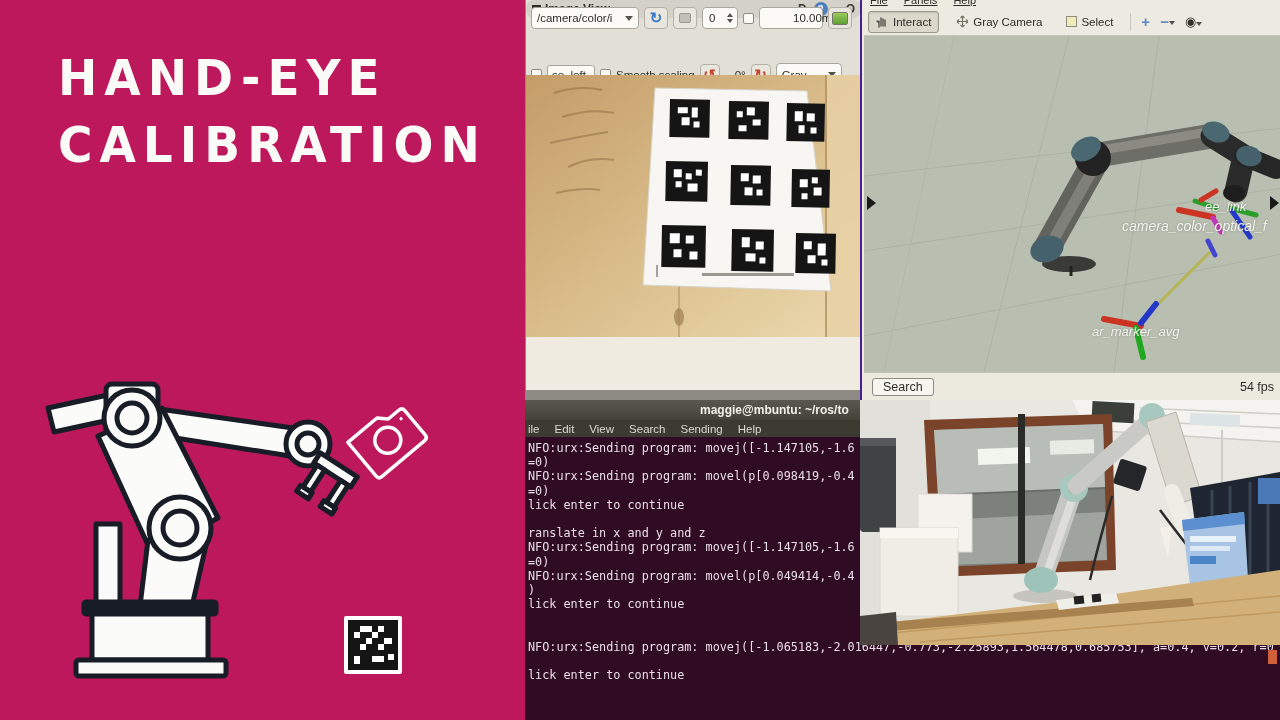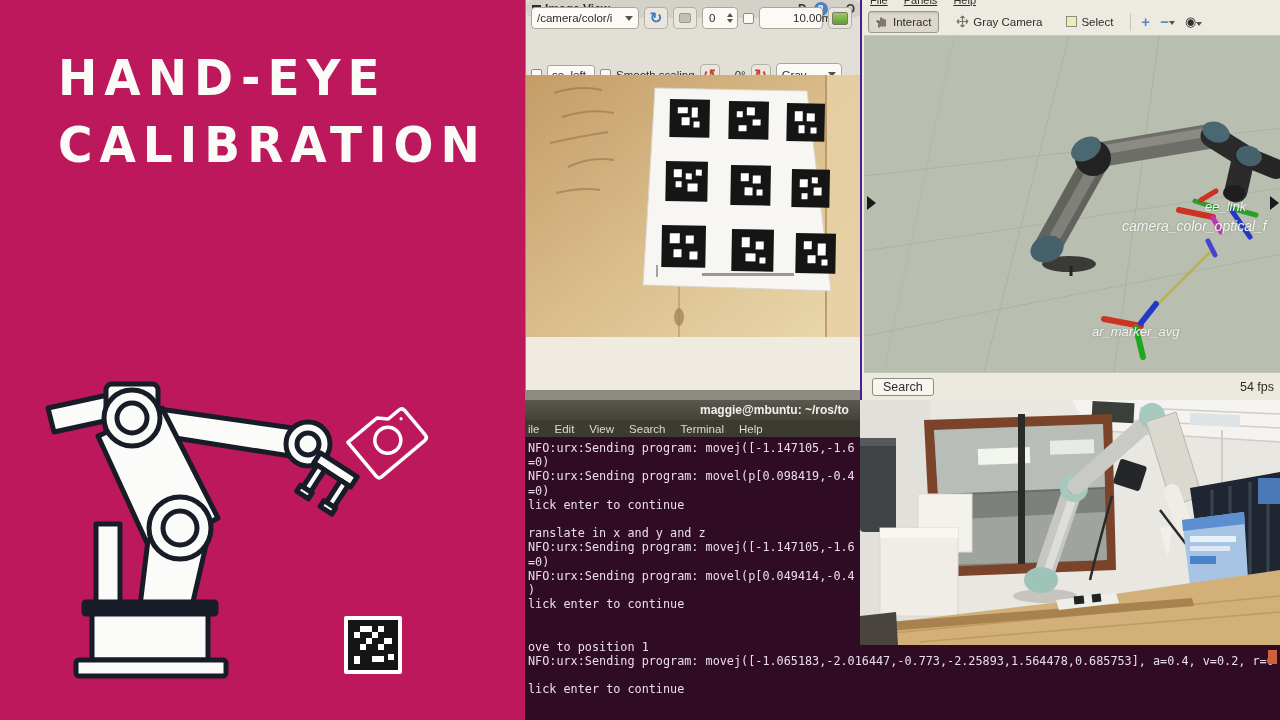--- a/index.html
+++ b/index.html
@@ -415,40 +415,39 @@
   <div class="abs terminal">
     <div class="abs t-titlebar">
       <span class="t-title">maggie@mbuntu: ~/ros/to</span>
     </div>
     <div class="abs t-menubar">
 
     <span>ile</span>
         <span>Edit</span>
         <span>View</span>
         <span>Search</span>
-        <span>Terminal</span>
+        <span>Sending</span>
         <span>Help</span>
       </div>
     <div class="abs t-body">
 
     <div class="t-line">NFO:urx:Sending program: movej([-1.147105,-1.6</div>
         <div class="t-line">=0)</div>
         <div class="t-line">NFO:urx:Sending program: movel(p[0.098419,-0.4</div>
         <div class="t-line">=0)</div>
         <div class="t-line">lick enter to continue</div>
         <div class="t-line"></div>
         <div class="t-line">ranslate in x and y and z</div>
         <div class="t-line">NFO:urx:Sending program: movej([-1.147105,-1.6</div>
         <div class="t-line">=0)</div>
         <div class="t-line">NFO:urx:Sending program: movel(p[0.049414,-0.4</div>
         <div class="t-line">)</div>
         <div class="t-line">lick enter to continue</div>
         <div class="t-line"></div>
         <div class="t-line"></div>
-        <div class="t-line">ove to position 1</div>
         <div class="t-line">NFO:urx:Sending program: movej([-1.065183,-2.016447,-0.773,-2.25893,1.564478,0.685753], a=0.4, v=0.2, r=0</div>
         <div class="t-line"></div>
         <div class="t-line">lick enter to continue</div>
       </div>
     <div class="abs t-cursor"></div>
   </div>
 
   <div class="abs photo">
     <svg width="420" height="245" viewBox="0 0 420 245">
       <rect width="420" height="245" fill="#E9E7E1"></rect>

